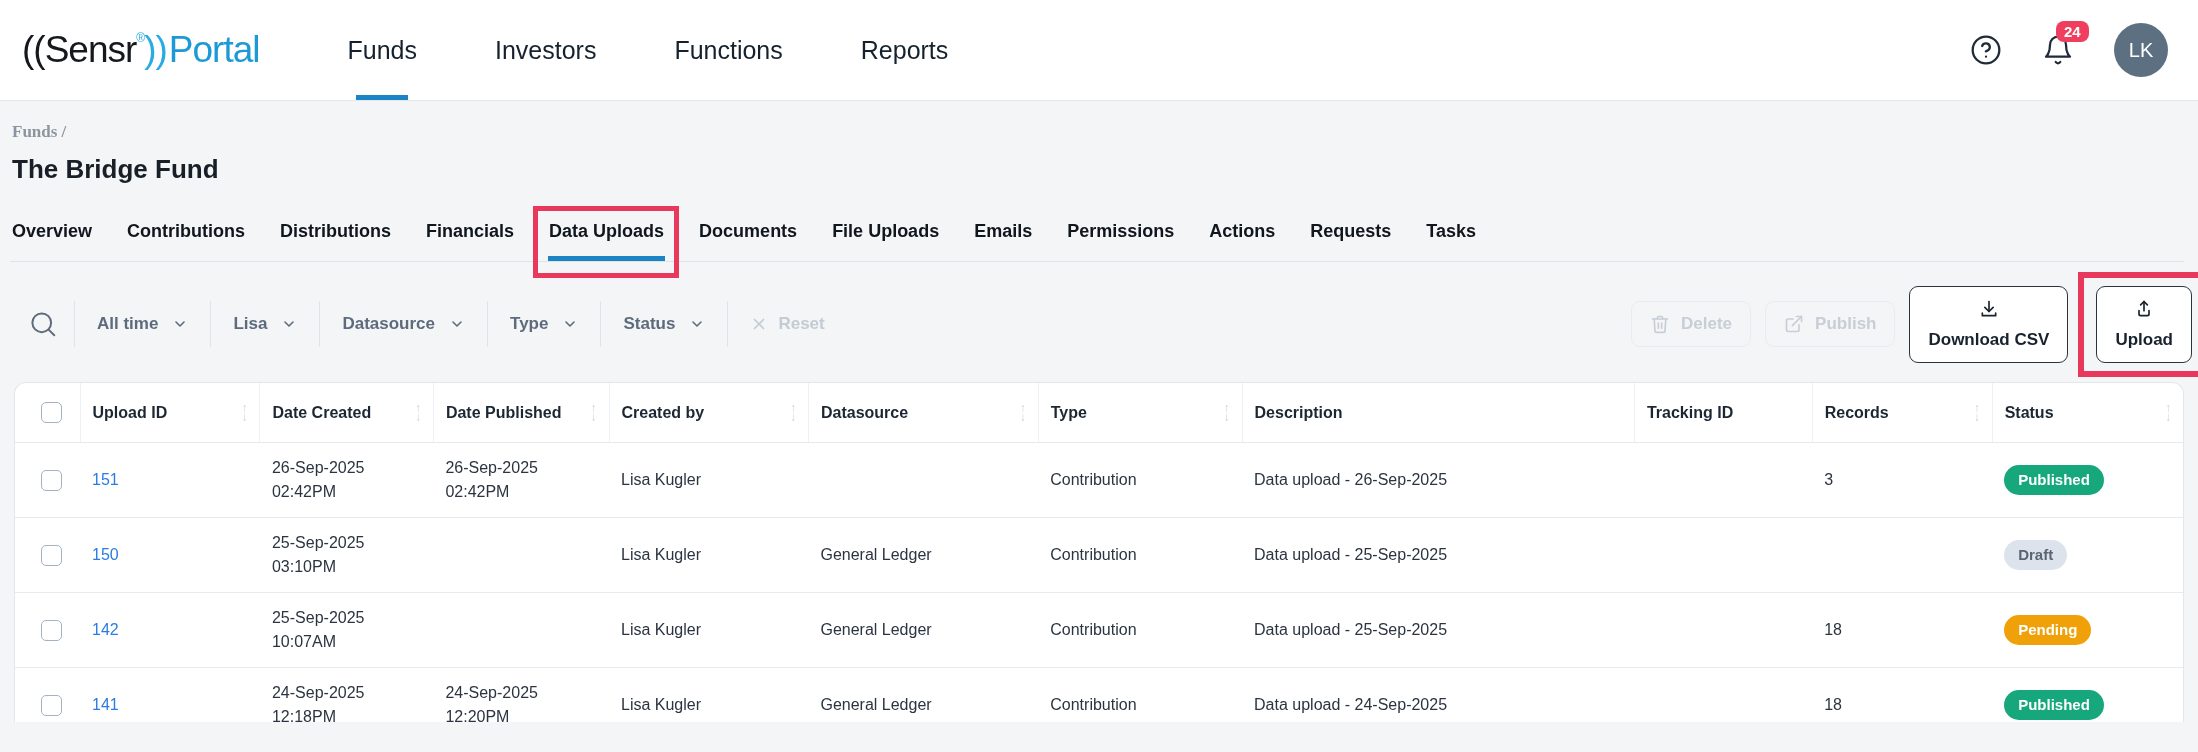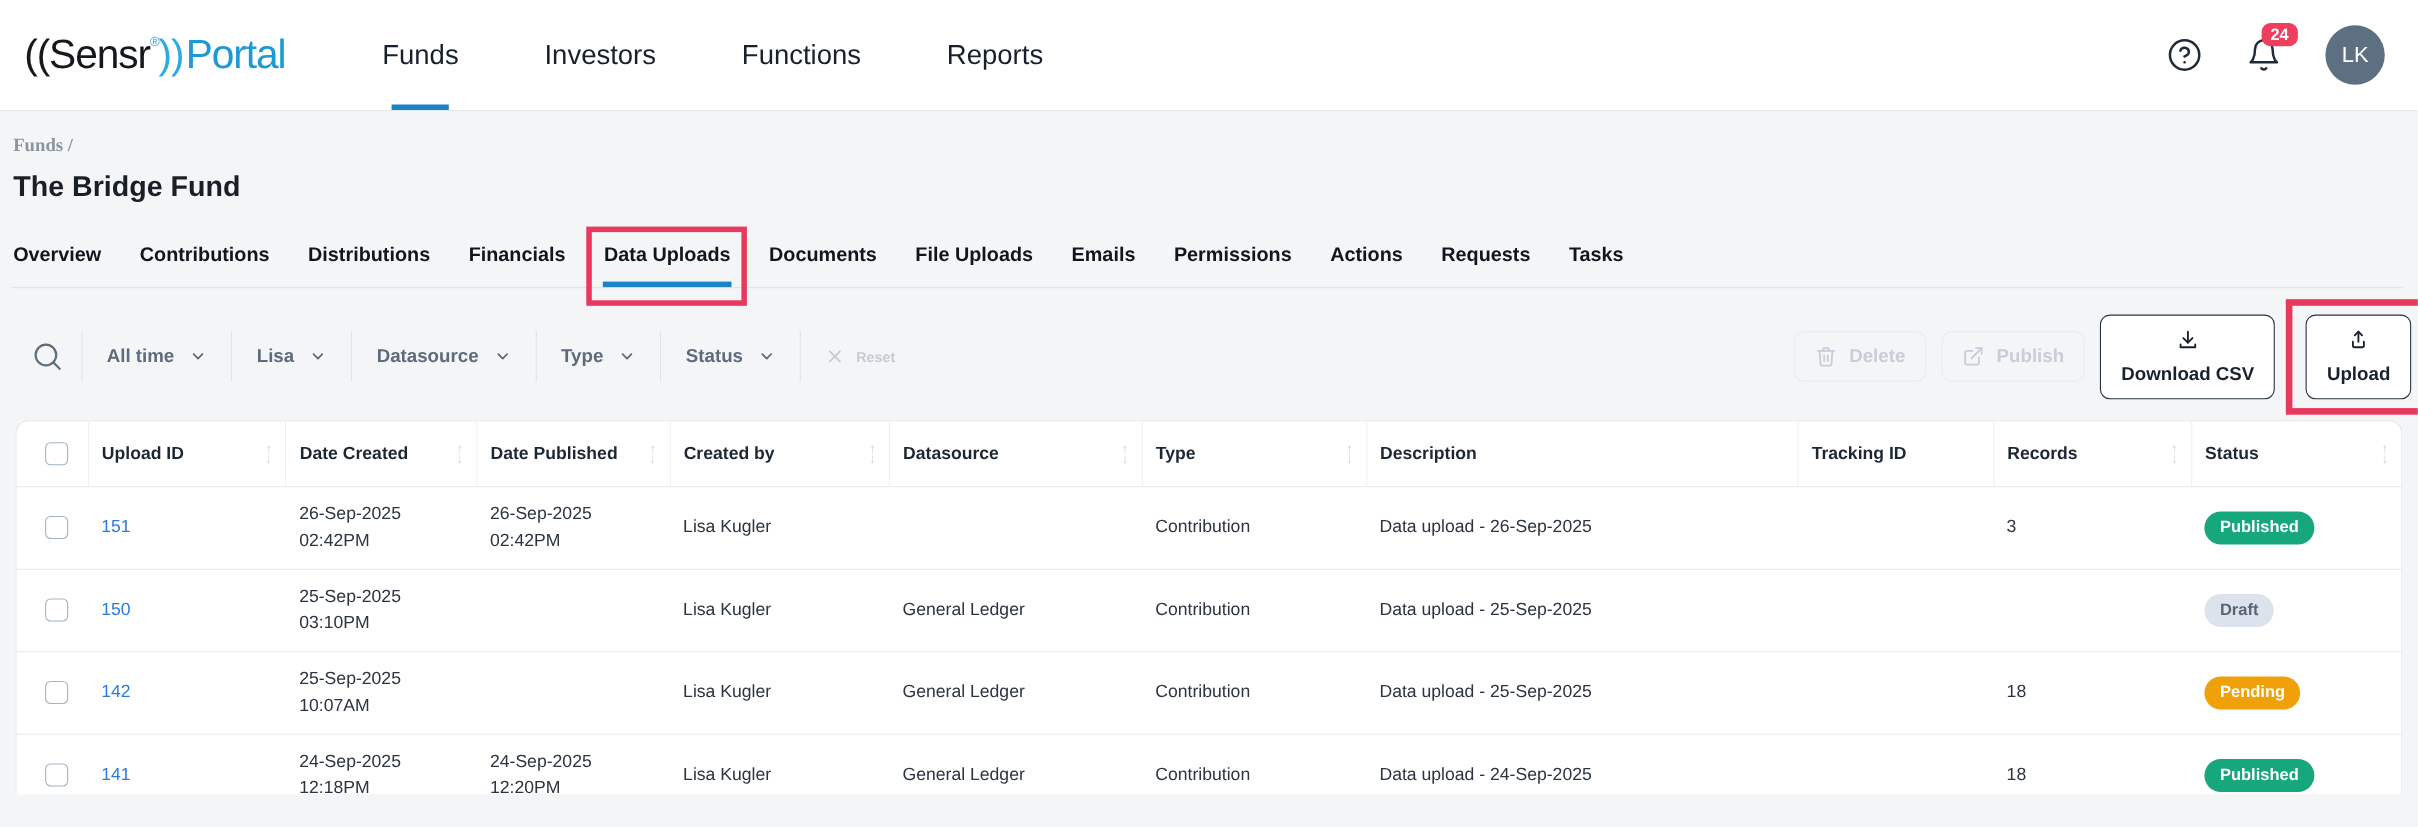--- a/index.html
+++ b/index.html
@@ -52,21 +52,21 @@
   .toolbar { display:flex; align-items:center; margin-top:28px; height:68px; padding-left:8px; }
   .search-btn { background:none; border:none; color:#5f6c7b; display:flex; margin:0 16px 0 10px; cursor:pointer; }
   .vdiv { width:1px; height:46px; background:#e0e4e9; }
   .filter-btn {
     background:none; border:none; display:flex; align-items:center; gap:14px;
     color:#5d6b7d; font-weight:700; font-size:17px; padding:0 22px; cursor:pointer;
     font-family:inherit;
   }
   .reset-btn {
     background:none; border:none; display:flex; align-items:center; gap:10px;
-    color:#c3cbd5; font-weight:700; font-size:13px; padding:0 22px; font-family:inherit;
+    color:#c3cbd5; font-weight:700; font-size:17px; padding:0 22px; font-family:inherit;
   }
   .toolbar-actions { margin-left:auto; display:flex; align-items:center; gap:14px; }
   .btn {
     display:flex; align-items:center; gap:11px; font-family:inherit;
     font-size:17px; font-weight:700; border-radius:9px; padding:12px 18px; cursor:pointer;
   }
   .btn-disabled { color:#c7ced7; background:transparent; border:1px solid #e8ebef; cursor:default; }
   .btn-outline { color:#18222e; background:#fff; border:1.5px solid #2a3440;flex-direction:column; }
   .upload-annotation {
     border:6px solid #e8395c; padding:8px 12px; margin:-8px -26px -8px -4px;

